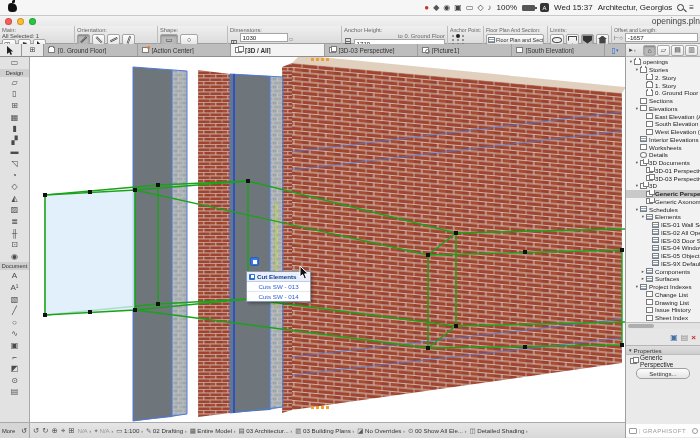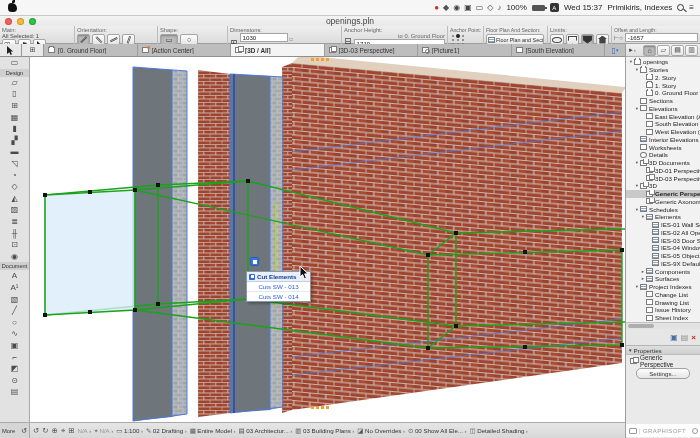--- a/index.html
+++ b/index.html
@@ -14,21 +14,21 @@
   #menubar-right{margin-left:auto;display:flex;align-items:center;gap:5px;font-size:8px;}
   .sicon{font-size:8px;line-height:10px;}
   #battery{width:13px;height:6px;border:1px solid #555;border-radius:1px;position:relative;background:#555;}
   #battery::after{content:"";position:absolute;right:-3px;top:1px;width:2px;height:2px;background:#555;}
   #input-a{width:9px;height:9px;background:#333;color:#fff;font-size:6px;display:flex;align-items:center;justify-content:center;border-radius:2px;}
   #search-mag{width:7px;height:7px;border:1.2px solid #333;border-radius:50%;position:relative;}
   #search-mag::after{content:"";position:absolute;left:5px;top:5px;width:4px;height:1.2px;background:#333;transform:rotate(45deg);}
   
   #titlebar{position:absolute;left:0;top:16px;width:700px;height:10px;background:linear-gradient(#f3f3f3,#e9e9e9);display:flex;align-items:center;}
   .tl{width:7px;height:7px;border-radius:50%;margin-left:5px;border:0.5px solid rgba(0,0,0,.2);}
-  #wtitle{position:absolute;left:0;right:0;text-align:center;font-size:8.5px;color:#444;top:0px;}
+  #wtitle{position:absolute;left:0;right:0;text-align:right;font-size:8.5px;color:#444;top:0px;}
   
   #infobox{position:absolute;left:0;top:26px;width:700px;height:18px;background:linear-gradient(#efefef,#dcdcdc);border-bottom:1px solid #9e9e9e;font-size:6px;color:#555;}
   .sec{position:absolute;top:0;height:18px;border-right:1px solid #bdbdbd;padding:1px 2px;}
   .seclabel{font-size:5.8px;color:#666;white-space:nowrap;overflow:hidden;}
   .ctlrow{display:flex;align-items:center;gap:2px;margin-top:1px;}
   .ibtn{height:11px;min-width:13px;background:linear-gradient(#fdfdfd,#e6e6e6);border:1px solid #a5a5a5;border-radius:2px;display:flex;align-items:center;justify-content:center;font-size:7px;color:#333;padding:0 1px;}
   .ibtn.sel{background:#b9b9b9;box-shadow:inset 0 1px 2px rgba(0,0,0,.3);}
   .chv{font-size:5px;color:#555;margin-left:1px;}
   .ifield{height:9px;background:#fff;border:1px solid #a5a5a5;font-size:6.2px;color:#222;padding:0 2px;width:100%;}
   .ori-glyph{display:inline-block;font-size:8px;color:#333;}
@@ -116,21 +116,21 @@
         <span class="sicon" style="color: rgb(68, 68, 68);">◉</span>
         <span class="sicon" style="color: rgb(68, 68, 68);">▣</span>
         <span class="sicon" style="color: rgb(68, 68, 68);">▭</span>
         <span class="sicon" style="color: rgb(68, 68, 68);">◇</span>
         <span class="sicon" style="color: rgb(68, 68, 68);">♪</span>
       </span>
     <span>100%</span>
     <span id="battery"></span>
     <span id="input-a">A</span>
     <span>Wed 15:37</span>
-    <span>Primikiris, Indexes</span>
+    <span>Architectur, Georgios</span>
     <span id="search-mag"></span>
     <span style="font-size:8px;">≡</span>
   </span>
 </div>
 
 <div id="titlebar">
   <span class="tl" style="background:#ff5f57;"></span>
   <span class="tl" style="background:#febc2e;"></span>
   <span class="tl" style="background:#28c840;"></span>
   <span id="wtitle">openings.pln</span>

